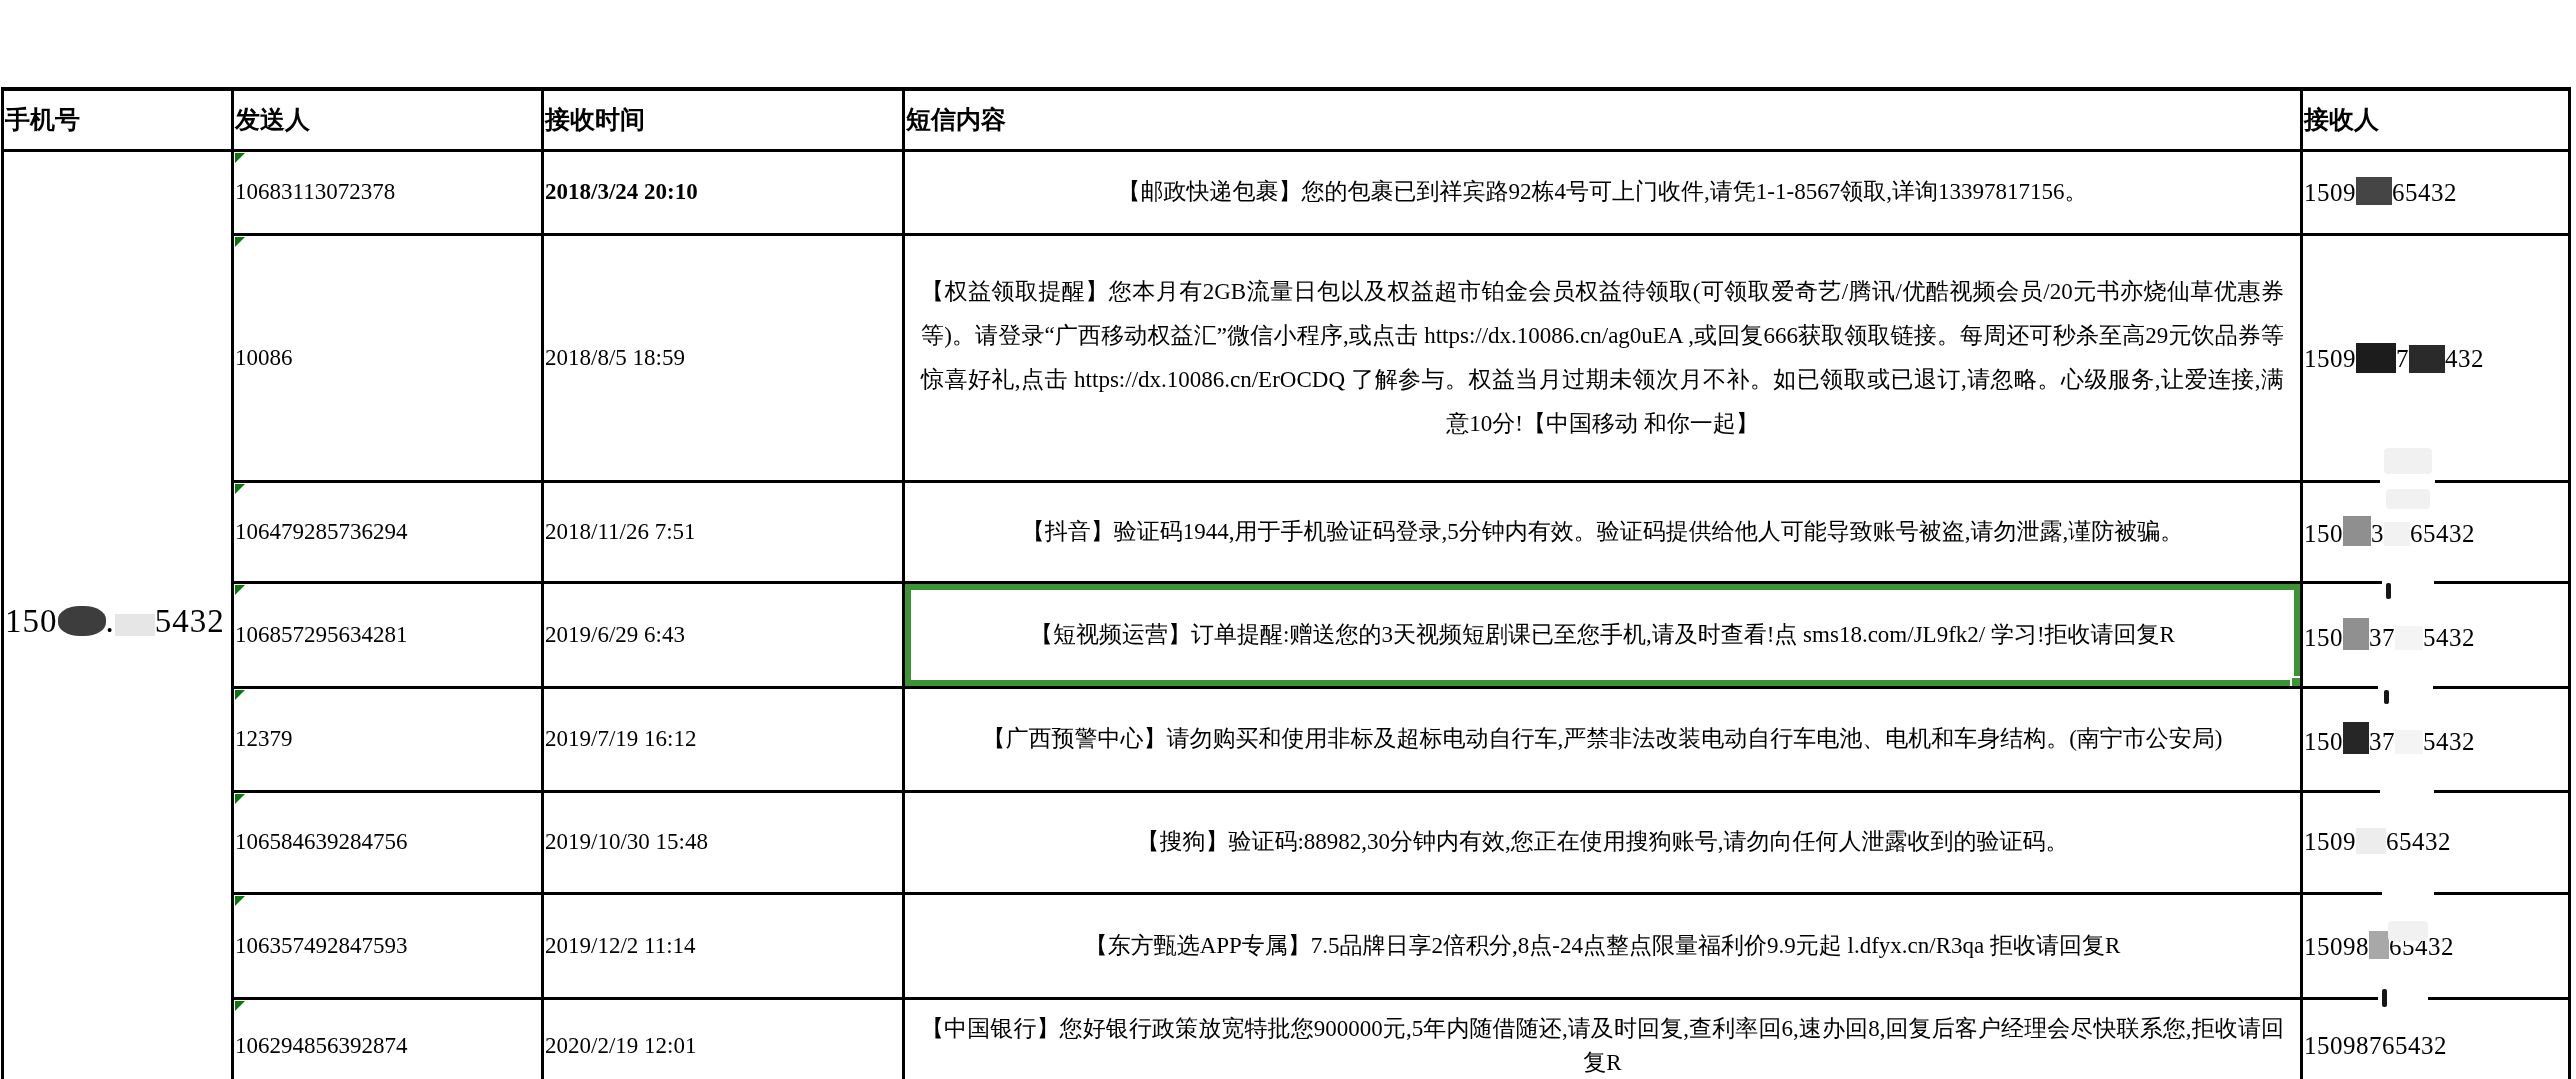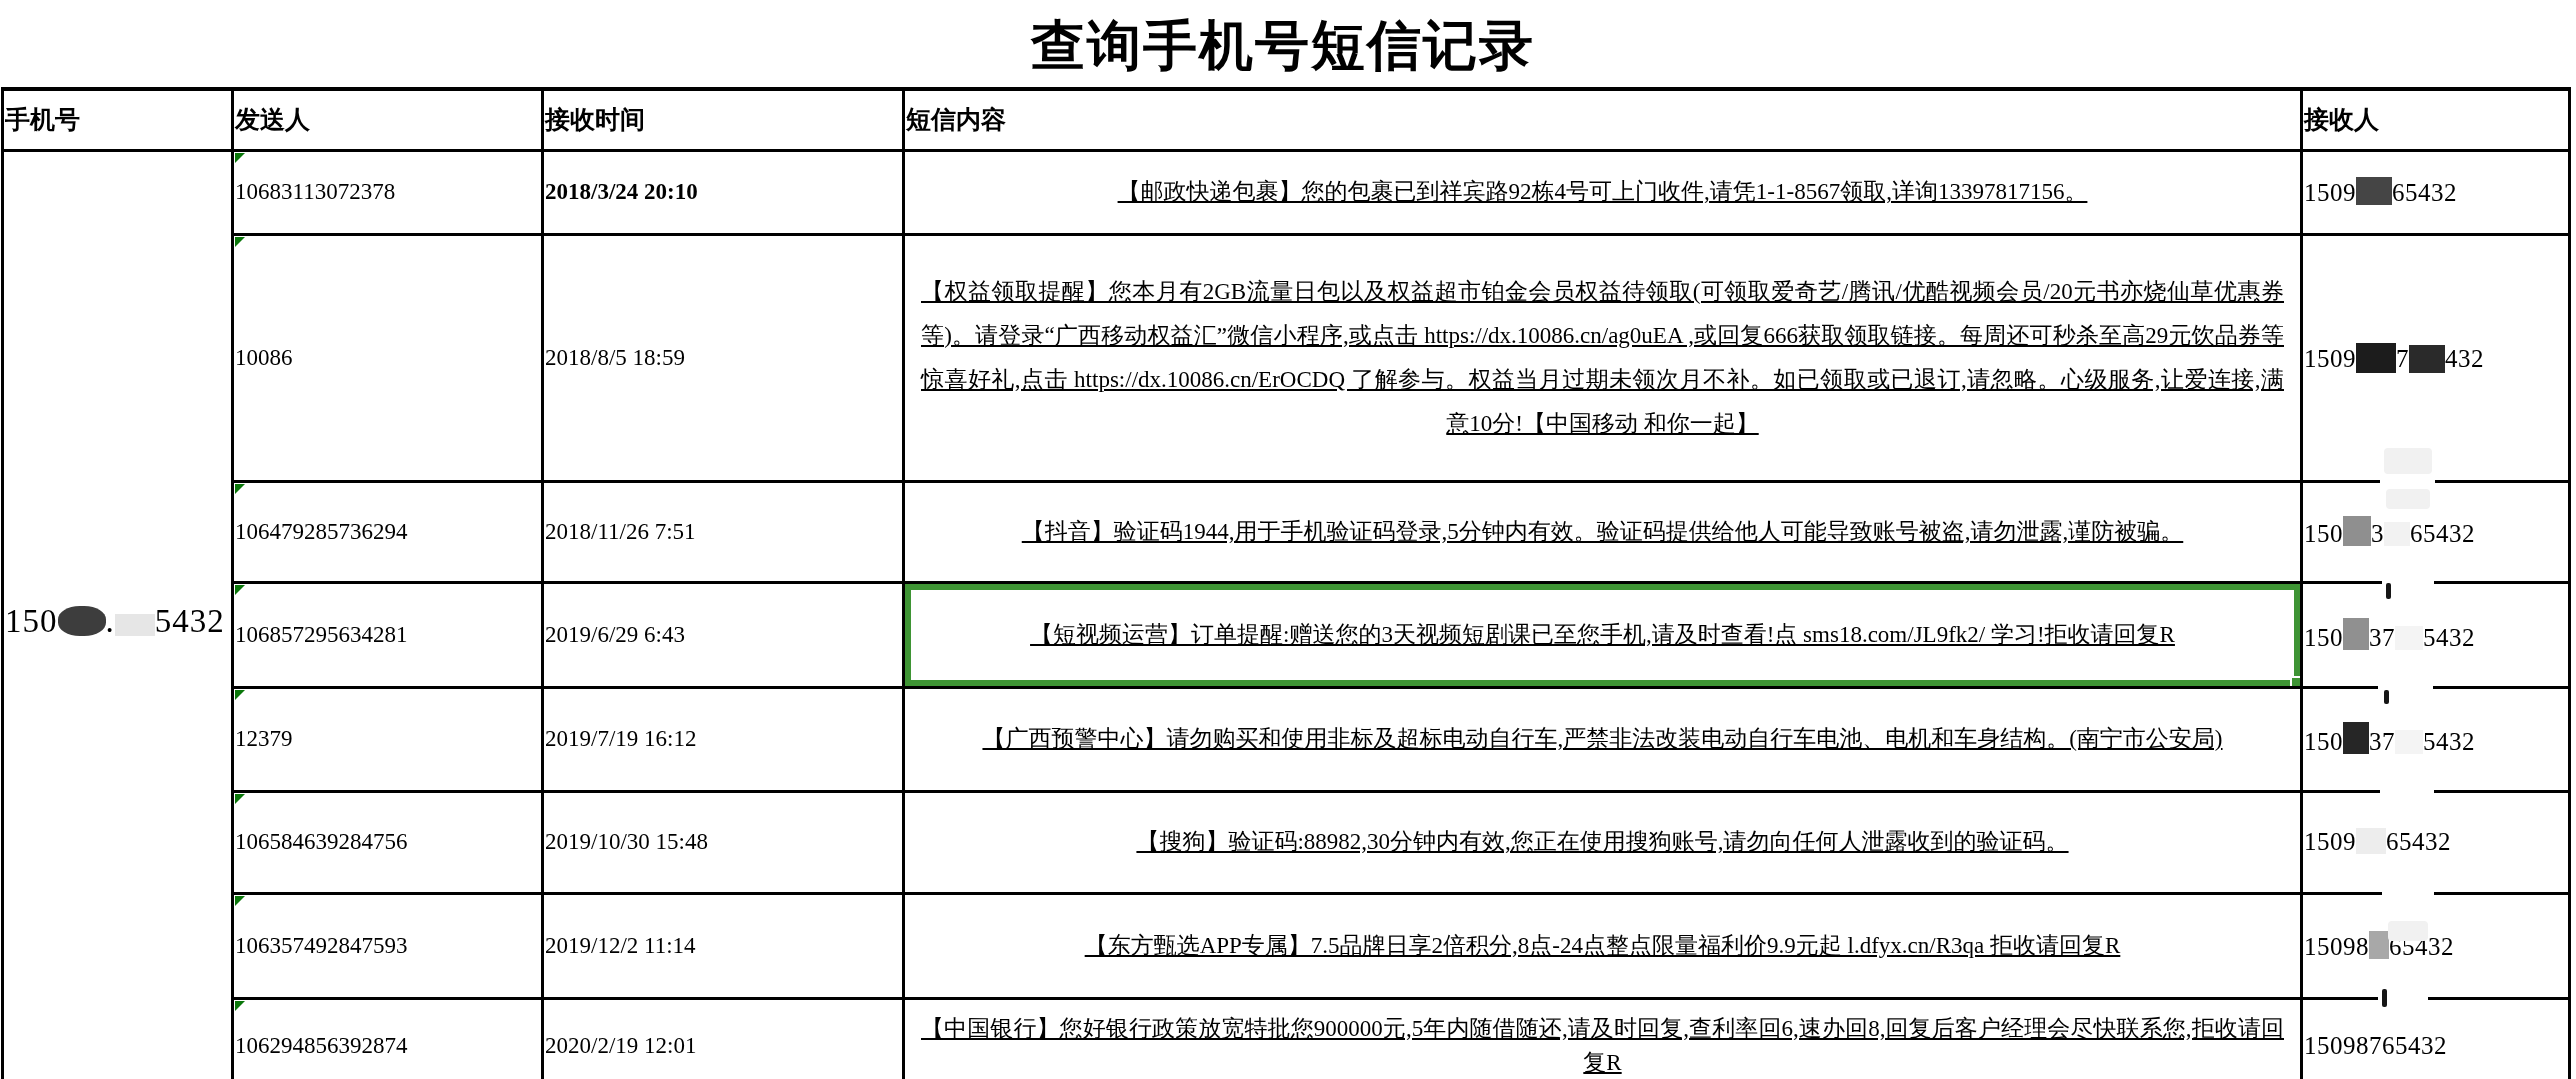--- a/index.html
+++ b/index.html
@@ -9,42 +9,41 @@
               font-size:54px;font-weight:bold;letter-spacing:2px;}
   table.sms{position:absolute;top:87px;left:1px;width:2566px;border-collapse:collapse;table-layout:fixed;}
   table.sms{border-top:4px solid #000;}
   .sms th,.sms td{border:3px solid #000;overflow:hidden;}
   .sms th{font-size:25px;font-weight:bold;text-align:left;}
   .sms td{font-size:23px;vertical-align:middle;}
   td.cell-phone{font-size:33px;letter-spacing:1px;}
   td.cell-sender{position:relative;}
   td.cell-time{white-space:nowrap;}
   td.cell-time.bold{font-weight:bold;}
-  td.cell-content{padding:6px 16px;text-align:justify;text-align-last:center;line-height:38px;text-decoration:underline;}
+  td.cell-content{padding:6px 16px;text-align:justify;text-align-last:center;line-height:38px;}
   td.cell-receiver{font-size:25px;letter-spacing:0.5px;white-space:nowrap;}
   
   .tri{position:absolute;top:1px;left:1px;width:0;height:0;
        border-top:10px solid #0a770a;border-right:10px solid transparent;}
   
   td.sel{box-shadow:inset 0 0 0 6px #3e9434;position:relative;}
   .fill-handle{position:absolute;right:-9px;bottom:-9px;width:15px;height:15px;
                background:#3e9434;border:2px solid #fff;z-index:6;}
   
   .mask{display:inline-block;vertical-align:-4px;}
   
   .whiteout{position:absolute;background:#fff;z-index:4;}
   .smudge{position:absolute;background:#f1f1f1;z-index:4;border-radius:4px;}
   .pen-dash{position:absolute;width:5px;background:#161616;z-index:5;border-radius:2px;}
 </style>
 </head>
 <body>
 
 <div id="screen">
 
-  <div class="page-title">查询手机号短信记录</div>
 
   <table class="sms">
     <colgroup>
       <col style="width:230px">
         <col style="width:310px">
         <col style="width:361px">
       <col style="width:1398px">
         <col style="width:268px">
     </colgroup>
     <thead>

